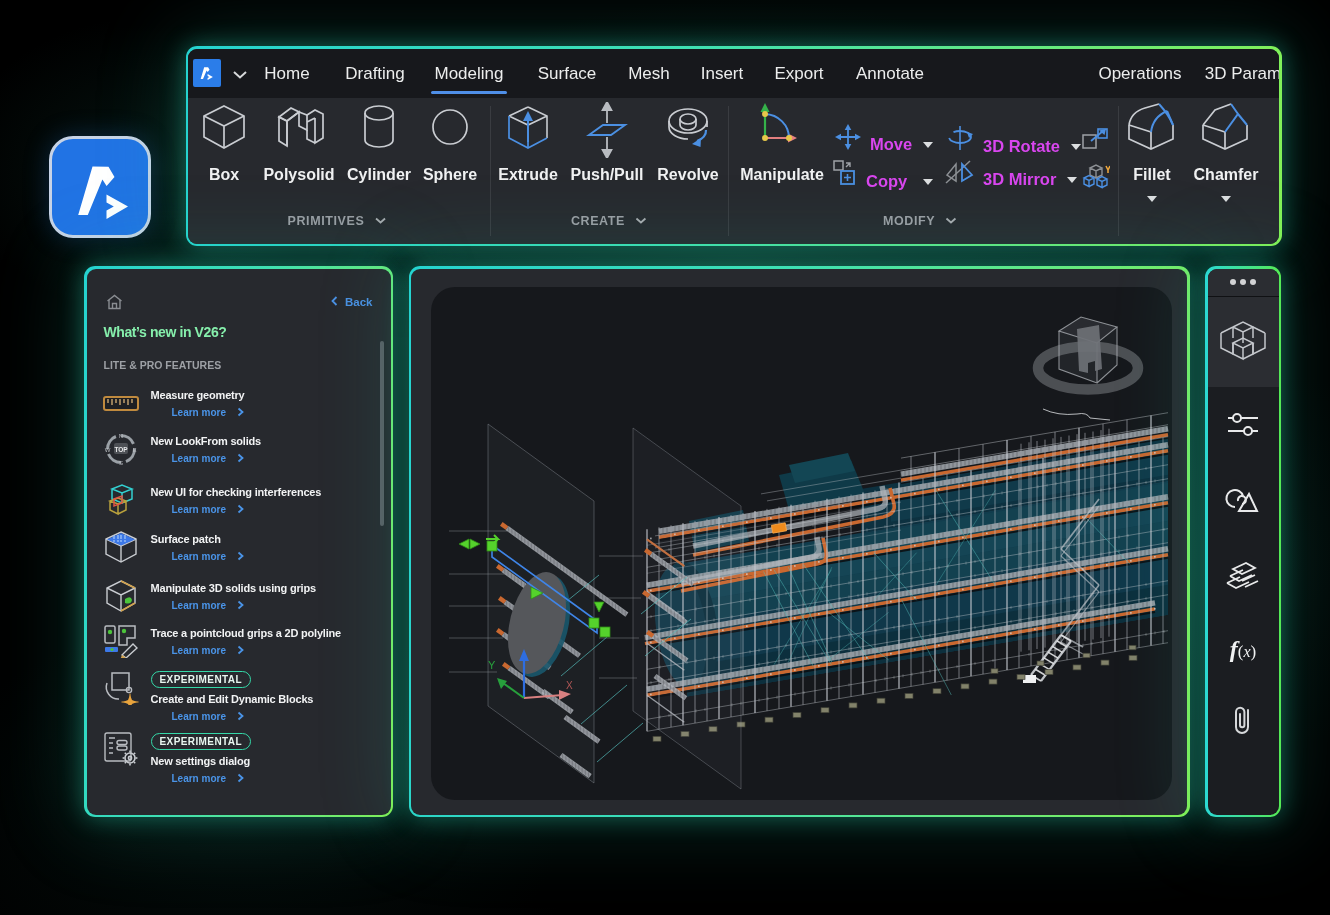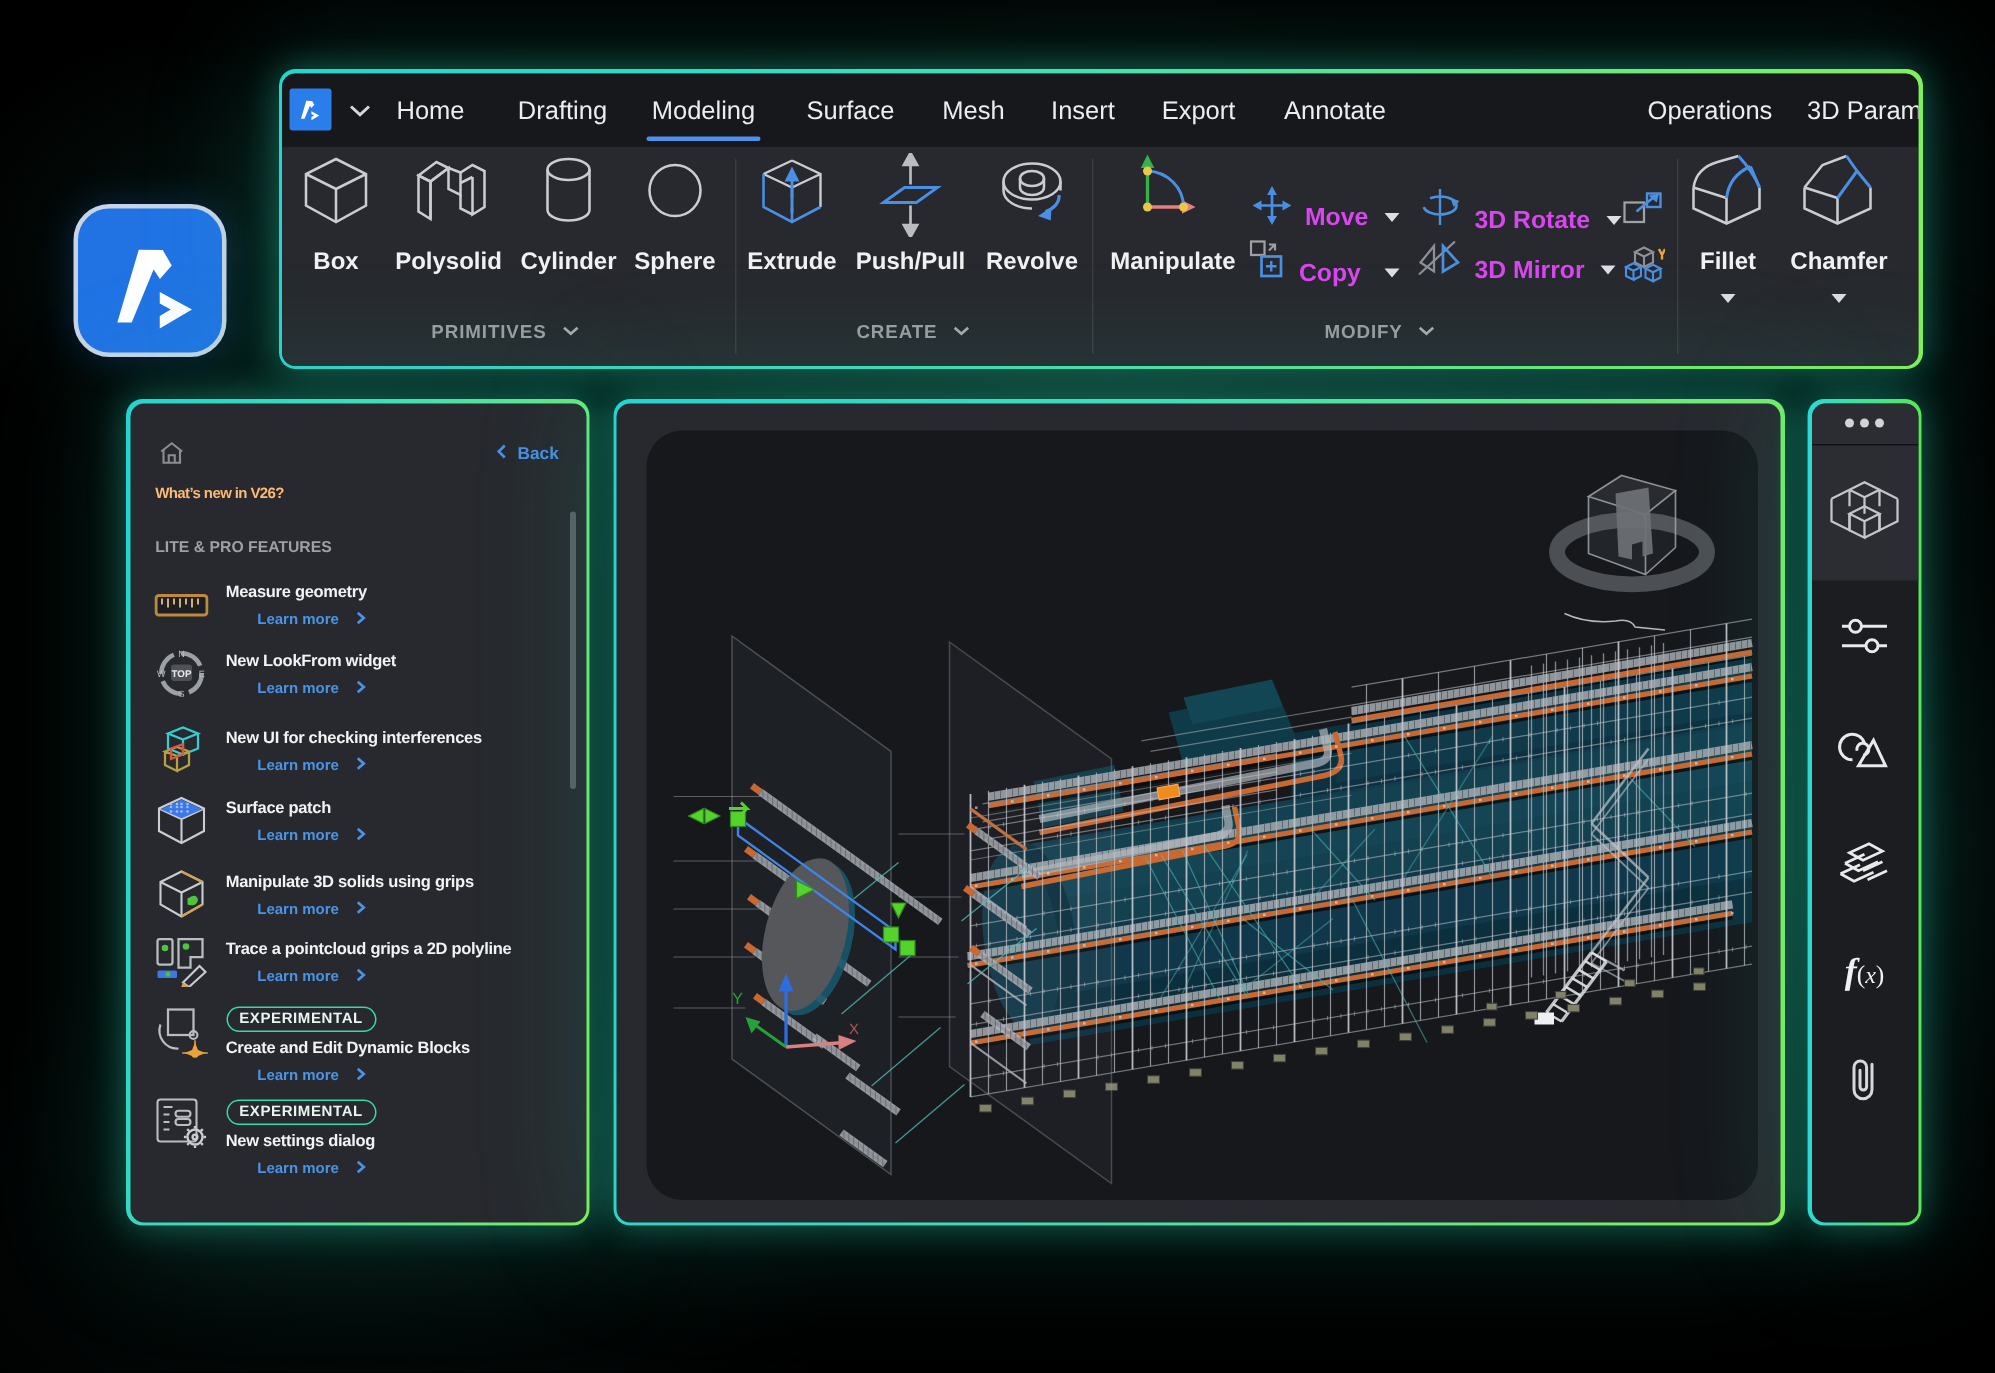--- a/index.html
+++ b/index.html
@@ -39,21 +39,21 @@
 .tdiv{position:absolute;top:8px;width:1px;height:130px;background:#3a3c41;}
 .rowitem{position:absolute;height:22px;line-height:22px;font-size:16.5px;font-weight:700;color:#d946ef;white-space:nowrap;}
 .dda{display:inline-block;margin-left:11px;width:0;height:0;border-left:5.5px solid transparent;
  border-right:5.5px solid transparent;border-top:6px solid #dcdee0;vertical-align:2px;}
 .smic{position:absolute;left:894px;}
 
 #lpanel{left:84px;top:266px;width:304px;height:546px;}
 #lpanel .inner{background:#27292e;}
 .back{position:absolute;right:18px;top:27px;font-size:11.5px;font-weight:700;color:#4a90e2;}
 .back svg{margin-right:7px;vertical-align:0px;}
-#ltitle{position:absolute;left:17px;top:55px;font-size:10px;font-weight:700;color:#fdba74;letter-spacing:-.4px;}
+#ltitle{position:absolute;left:17px;top:55px;font-size:14px;font-weight:700;color:#86efac;letter-spacing:-.4px;}
 #lsec{position:absolute;left:17px;top:90px;font-size:10.5px;font-weight:700;color:#9da0a5;letter-spacing:0;}
 .fitem-t{position:absolute;left:64px;font-size:11px;font-weight:700;color:#f2f3f4;white-space:nowrap;letter-spacing:-.2px;}
 .learn{position:absolute;left:64px;font-size:10px;font-weight:700;color:#4a94e8;margin-left:21px;}
 .learn svg{margin-left:8px;vertical-align:-1px;}
 .ficon{position:absolute;left:16px;width:36px;text-align:center;}
 .badge{position:absolute;left:64px;height:15px;line-height:15px;border:1.5px solid #35d9a9;border-radius:9px;
  padding:0 8px;font-size:10px;font-weight:700;color:#e8f6f0;letter-spacing:.4px;}
 #lscroll{position:absolute;right:7px;top:72px;width:4px;height:185px;background:#5a5d63;border-radius:2px;}
 
 #vpanel{left:408.5px;top:266px;width:776px;height:546px;}
@@ -302,21 +302,21 @@
         </svg></span>
       <span class="ficon" style="top:163px"><svg width="34" height="34" viewBox="0 0 34 34" fill="none" xmlns="http://www.w3.org/2000/svg">
           <circle cx="17" cy="17" r="13.5" stroke="#9aa0a6" stroke-width="3" stroke-dasharray="16 5"></circle>
           <rect x="10" y="11" width="14" height="11" rx="2" fill="#4e5156"></rect>
           <text x="17" y="19.5" fill="#e8e9ea" font-size="6.5" font-weight="bold" text-anchor="middle" font-family="Liberation Sans,sans-serif">TOP</text>
           <text x="17" y="6" fill="#b9bcc1" font-size="6" text-anchor="middle" font-family="Liberation Sans,sans-serif">N</text>
           <text x="3.5" y="19.5" fill="#b9bcc1" font-size="6" text-anchor="middle" font-family="Liberation Sans,sans-serif">W</text>
           <text x="30.5" y="19.5" fill="#b9bcc1" font-size="6" text-anchor="middle" font-family="Liberation Sans,sans-serif">E</text>
           <text x="17" y="32.5" fill="#b9bcc1" font-size="6" text-anchor="middle" font-family="Liberation Sans,sans-serif">S</text>
         </svg></span>
-      <span class="fitem-t" style="top:166px">New LookFrom widget</span>
+      <span class="fitem-t" style="top:166px">New LookFrom solids</span>
       <span class="learn" style="top:184px">Learn more <svg width="7" height="10" viewBox="0 0 7 10" fill="none" xmlns="http://www.w3.org/2000/svg">
           <path d="M1.5 1.5 L5.5 5 L1.5 8.5" stroke="#4a94e8" stroke-width="1.8"></path>
         </svg></span>
       <span class="ficon" style="top:214px"><svg width="34" height="34" viewBox="0 0 34 34" fill="none" xmlns="http://www.w3.org/2000/svg">
           <g stroke="#33cfd0" stroke-width="1.5">
             <path d="M8 6 L18 2 L28 6 L18 10 Z M8 6 L8 16 L18 20 L18 10 M28 6 L28 16 L18 20"></path>
           </g>
           <g stroke="#b8a03c" stroke-width="1.5">
             <path d="M6 18 L14 15 L22 18 L14 21 Z M6 18 L6 27 L14 31 L14 21 M22 18 L22 27 L14 31"></path>
           </g>

